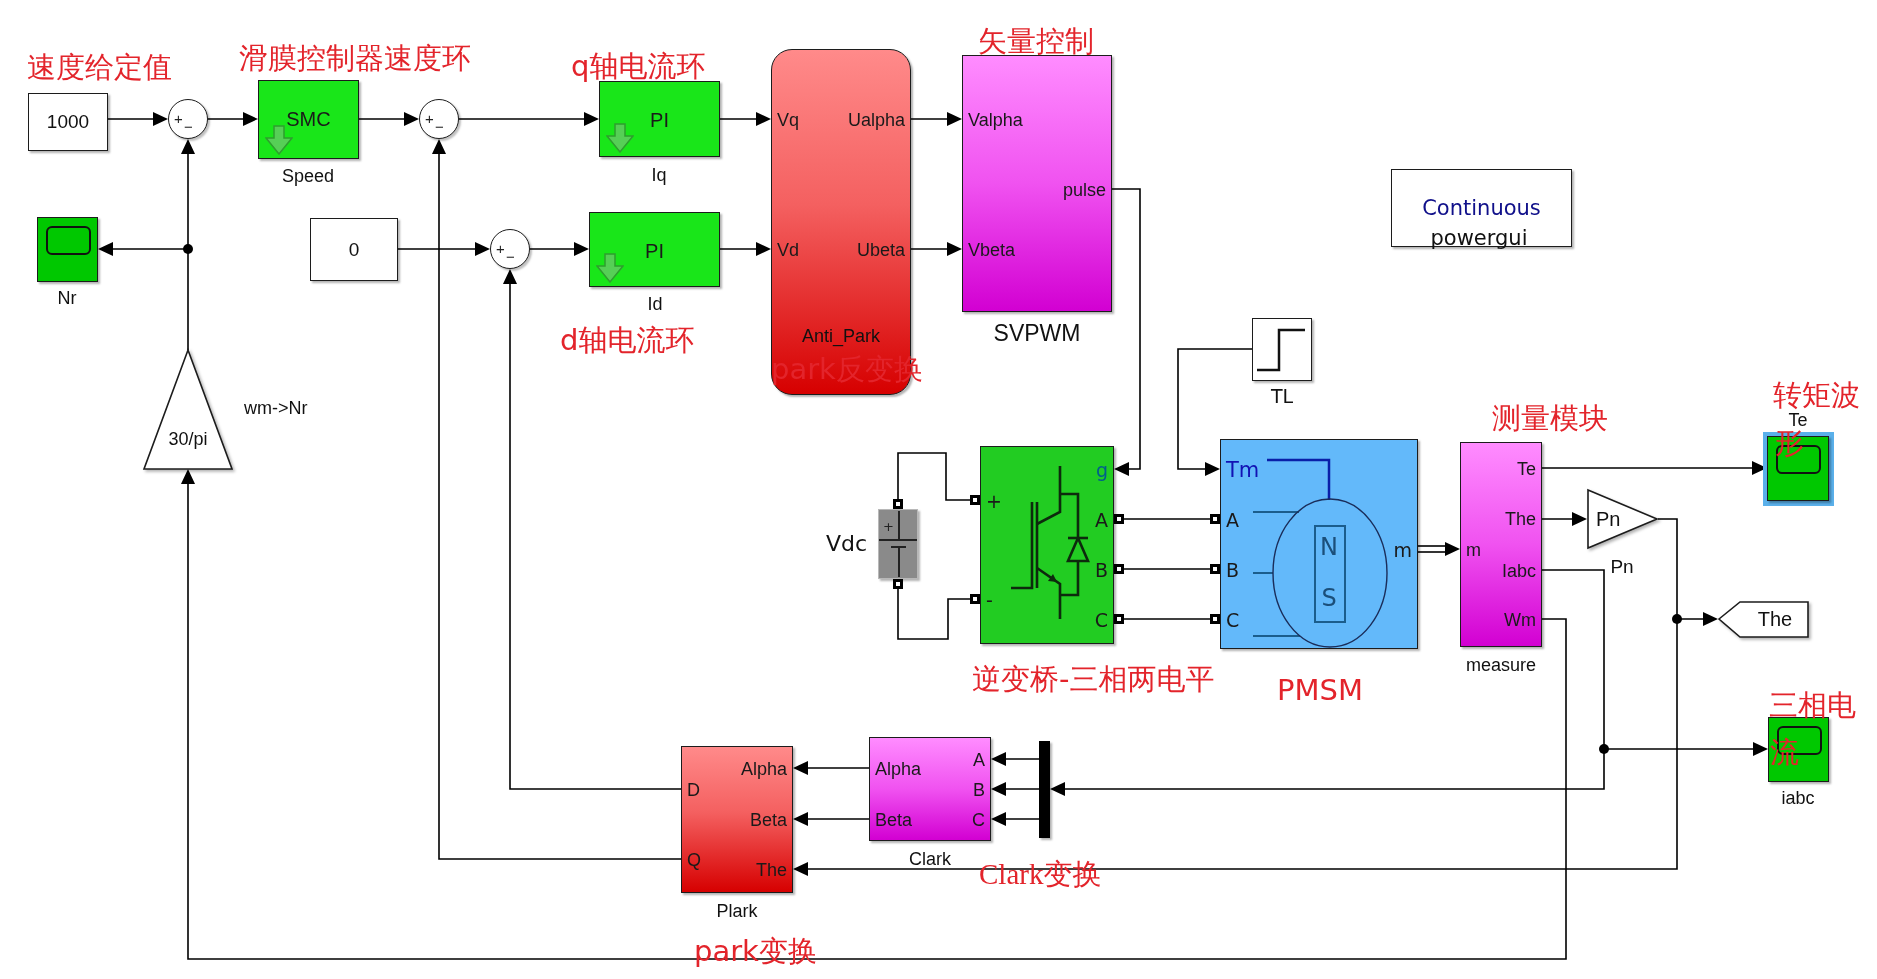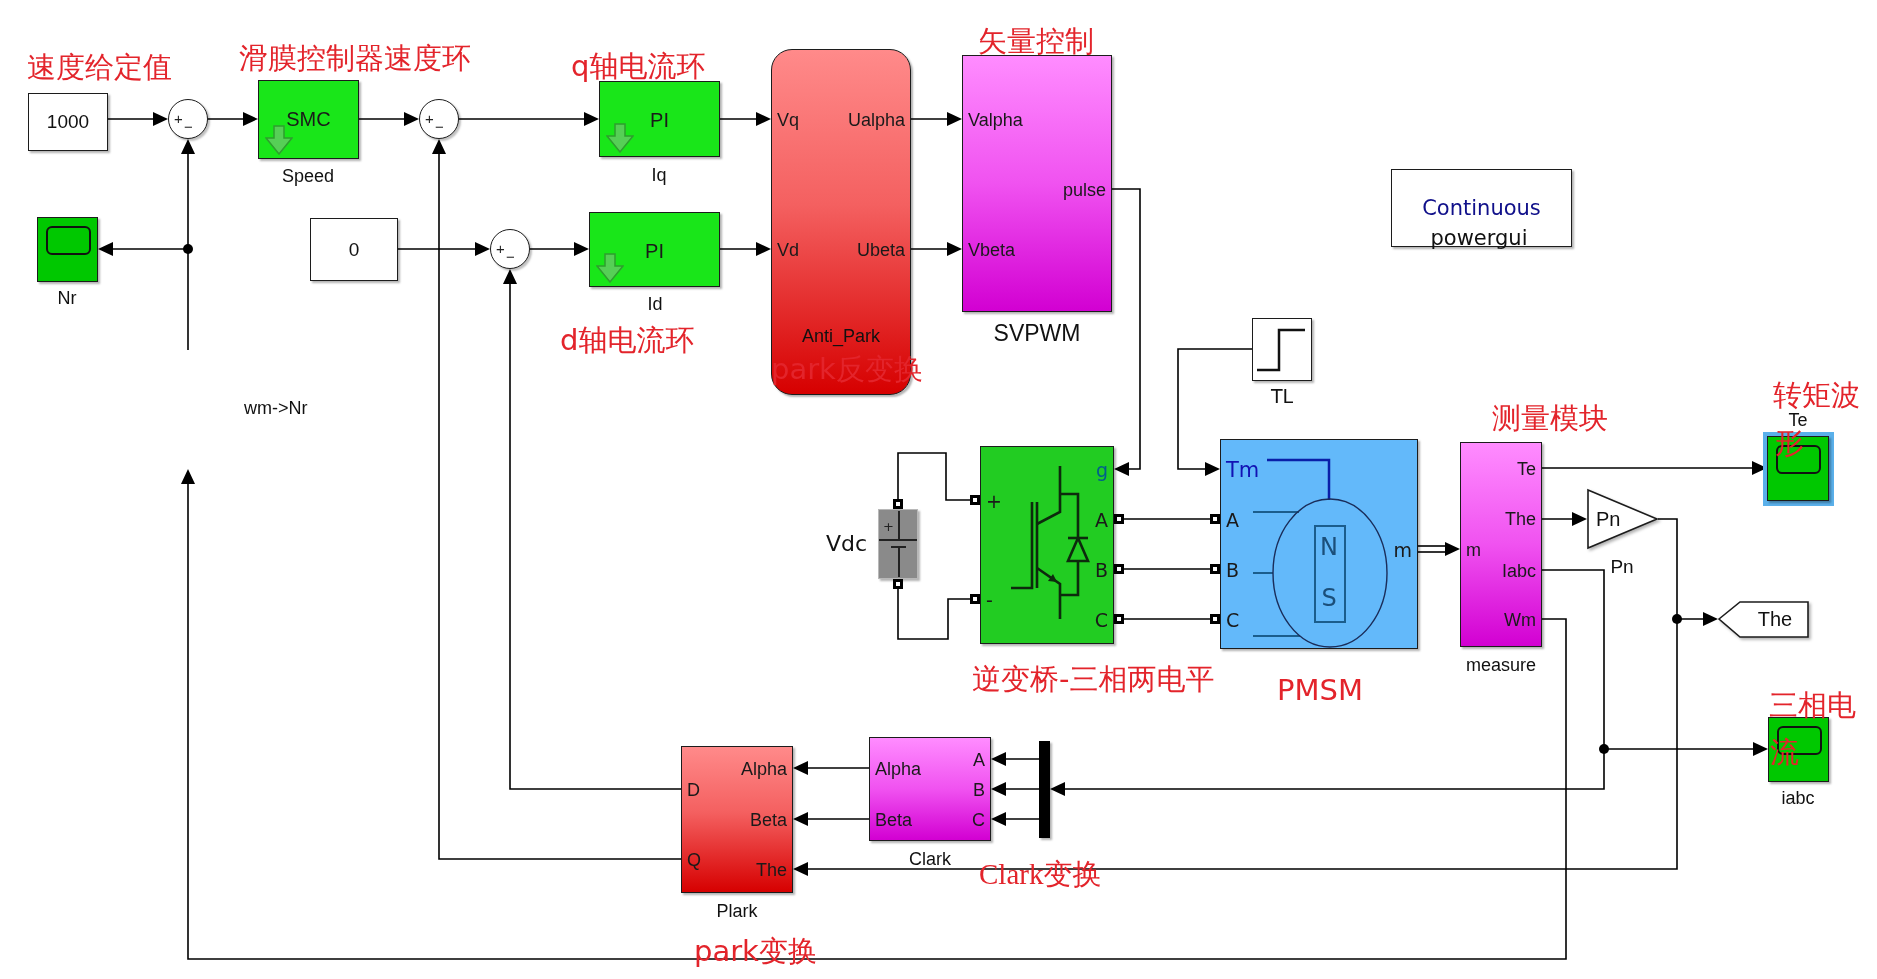--- a/index.html
+++ b/index.html
@@ -232,20 +232,26 @@
   </div>
 
   <div class="blk ctrl" style="left:589px;top:212px;width:131px;height:75px;">
     <span class="t">PI</span>
     <svg class="ico" viewBox="0 0 28 30">
       <polygon points="9,1 19,1 19,13 27,13 14,29 1,13 9,13" fill="#56cf56" stroke="#2e9e2e" stroke-width="1.5"></polygon>
     </svg>
   </div>
   <div class="name" style="left:655px;top:304px;">Id</div>
 
+  <div class="shape" style="left:143px;top:349px;width:90px;height:121px;">
+    <svg width="90" height="121" viewBox="0 0 90 121">
+      <polygon points="45,1 89,120 1,120" fill="#fff" stroke="#1c1c1c" stroke-width="1.6"></polygon>
+    </svg>
+    <span class="gt" style="left:45px;top:90px;transform:translate(-50%,-50%);font-size:18px;">30/pi</span>
+  </div>
   <div class="txt" style="left:244px;top:398px;font-size:18px;">wm-&gt;Nr</div>
 
   <div class="blk" style="left:1252px;top:318px;width:60px;height:63px;background:#fff;">
     <svg width="57" height="60" viewBox="0 0 57 60" style="position:absolute;left:0;top:0;">
       <polyline points="4,51 26,51 26,11 52,11" fill="none" stroke="#111" stroke-width="2.5"></polyline>
     </svg>
   </div>
   <div class="name dv" style="left:1282px;top:396px;font-size:19px;">TL</div>
 
   <div class="txt dv" style="left:826px;top:531px;font-size:22px;">Vdc</div>

